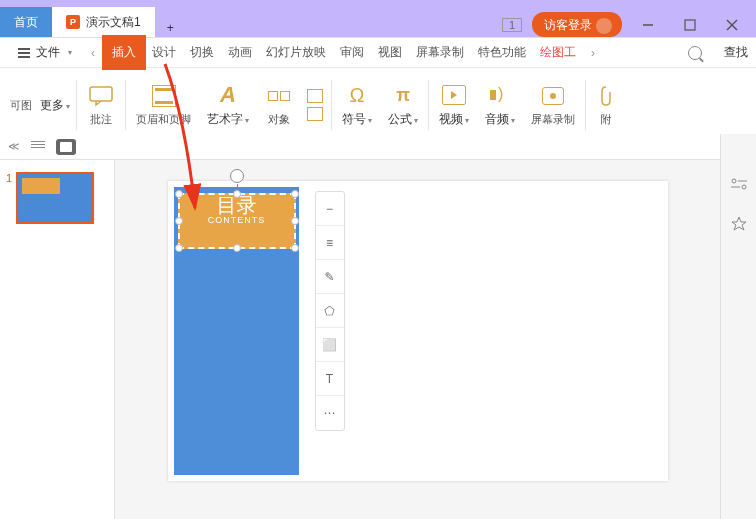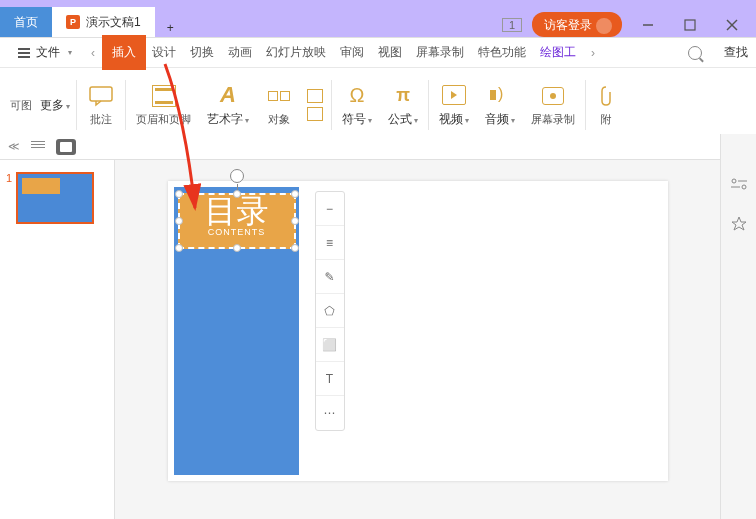--- a/index.html
+++ b/index.html
@@ -15,21 +15,21 @@
 .guest-btn{background:#e85a1e;color:#fff;border-radius:12px;padding:5px 10px 3px 12px;display:flex;align-items:center;gap:4px;cursor:pointer}
 .guest-btn span{color:#fff}
 .avatar{width:16px;height:16px;background:rgba(255,255,255,.3);border-radius:50%;display:inline-block}
 .win-btn{width:32px;height:20px;display:flex;align-items:center;justify-content:center;cursor:pointer}
 .one-badge{border:1px solid #999;padding:0 6px;font-size:11px;color:#666}
 .menubar{height:30px;background:#fff;display:flex;align-items:center;padding:0 8px;gap:2px;border-bottom:1px solid #e8e8e8}
 .app-menu{display:flex;align-items:center;gap:6px;padding:0 10px;cursor:pointer}
 .bars{display:inline-block;width:12px;height:10px;background:linear-gradient(#555 2px,transparent 2px,transparent 4px,#555 4px,#555 6px,transparent 6px,transparent 8px,#555 8px,#555 10px)}
 .scroll-btn{width:18px;text-align:center;color:#999;cursor:pointer}
 .menutab{padding:5px 6px;cursor:pointer;color:#555;white-space:nowrap}
-.menutab.active{color:#6d28d9}
+.menutab.active{color:#ef4444}
 .menutab.highlighted{background:#e85a1e;color:#fff;border:2px solid #e85a1e;outline:3px solid #e85a1e;outline-offset:-1px}
 .search-area{margin-left:auto;display:flex;align-items:center;gap:22px;color:#888;cursor:pointer}
 .search-icon{width:14px;height:14px;border:1.5px solid #888;border-radius:50%;position:relative}
 .search-icon::after{content:"";position:absolute;width:5px;height:1.5px;background:#888;bottom:-2px;right:-3px;transform:rotate(45deg)}
 .ribbon{height:74px;background:#fff;display:flex;align-items:center;padding:0 6px;border-bottom:1px solid #ddd}
 .ribbon-group{display:flex;flex-direction:column;align-items:center;padding:0 8px;cursor:pointer;height:100%;justify-content:center}
 .ribbon-group.small-half{padding:0 4px}
 .ribbon-sep{width:1px;height:50px;background:#e5e5e5;margin:0 2px}
 .ribbon-label{font-size:11px;color:#555;margin-top:2px;white-space:nowrap}
 .ribbon-icon{width:28px;height:28px;display:flex;align-items:center;justify-content:center}
@@ -65,21 +65,21 @@
 .view-active .vrect{width:14px;height:10px;background:#fff;border-radius:1px}
 .slide-panel{width:115px;background:#fff;border-right:1px solid #e0e0e0;padding-top:34px}
 .thumb-wrap{display:flex;padding:4px 6px;gap:4px}
 .thumb-num{color:#e85a1e;font-size:11px}
 .thumb{width:78px;height:52px;background:#4a89d6;border:2px solid #e85a1e;position:relative;overflow:hidden}
 .thumb-content{position:absolute;left:4px;top:4px;width:38px;height:16px;background:#e8a548}
 .canvas-area{flex:1;position:relative;padding-top:42px;display:flex;justify-content:center}
 .slide{width:500px;height:300px;background:#fff;box-shadow:0 0 3px rgba(0,0,0,.15);position:relative;margin-top:5px}
 .blue-panel{position:absolute;left:6px;top:6px;width:125px;bottom:6px;background:#4e8dd8}
 .sel-box{position:absolute;left:10px;top:12px;width:118px;height:56px;background:#e8a548;border:2px dashed #fff}
-.sel-box .title-big{color:#fff;font-size:32px;text-align:center;line-height:1}
+.sel-box .title-big{color:#fff;font-size:20px;text-align:center;line-height:1}
 .sel-box .title-sub{color:#fff;font-size:9px;text-align:center;letter-spacing:1px}
 .handle{position:absolute;width:8px;height:8px;background:#fff;border:1px solid #bbb;border-radius:50%}
 .h-nw{top:-5px;left:-5px}.h-n{top:-5px;left:calc(50% - 4px)}.h-ne{top:-5px;right:-5px}
 .h-w{top:calc(50% - 4px);left:-5px}.h-e{top:calc(50% - 4px);right:-5px}
 .h-sw{bottom:-5px;left:-5px}.h-s{bottom:-5px;left:calc(50% - 4px)}.h-se{bottom:-5px;right:-5px}
 .rotate-handle{position:absolute;top:-26px;left:calc(50% - 7px);width:14px;height:14px;border:1.5px solid #888;border-radius:50%;background:#fff}
 .rotate-handle::after{content:"";position:absolute;width:1px;height:8px;background:#888;left:6px;top:14px}
 .float-toolbar{position:absolute;left:147px;top:10px;width:30px;background:#fff;border:1px solid #ddd;border-radius:3px;display:flex;flex-direction:column}
 .float-btn{height:34px;display:flex;align-items:center;justify-content:center;cursor:pointer;border-bottom:1px solid #eee;color:#666}
 .float-btn:last-child{border-bottom:none}

